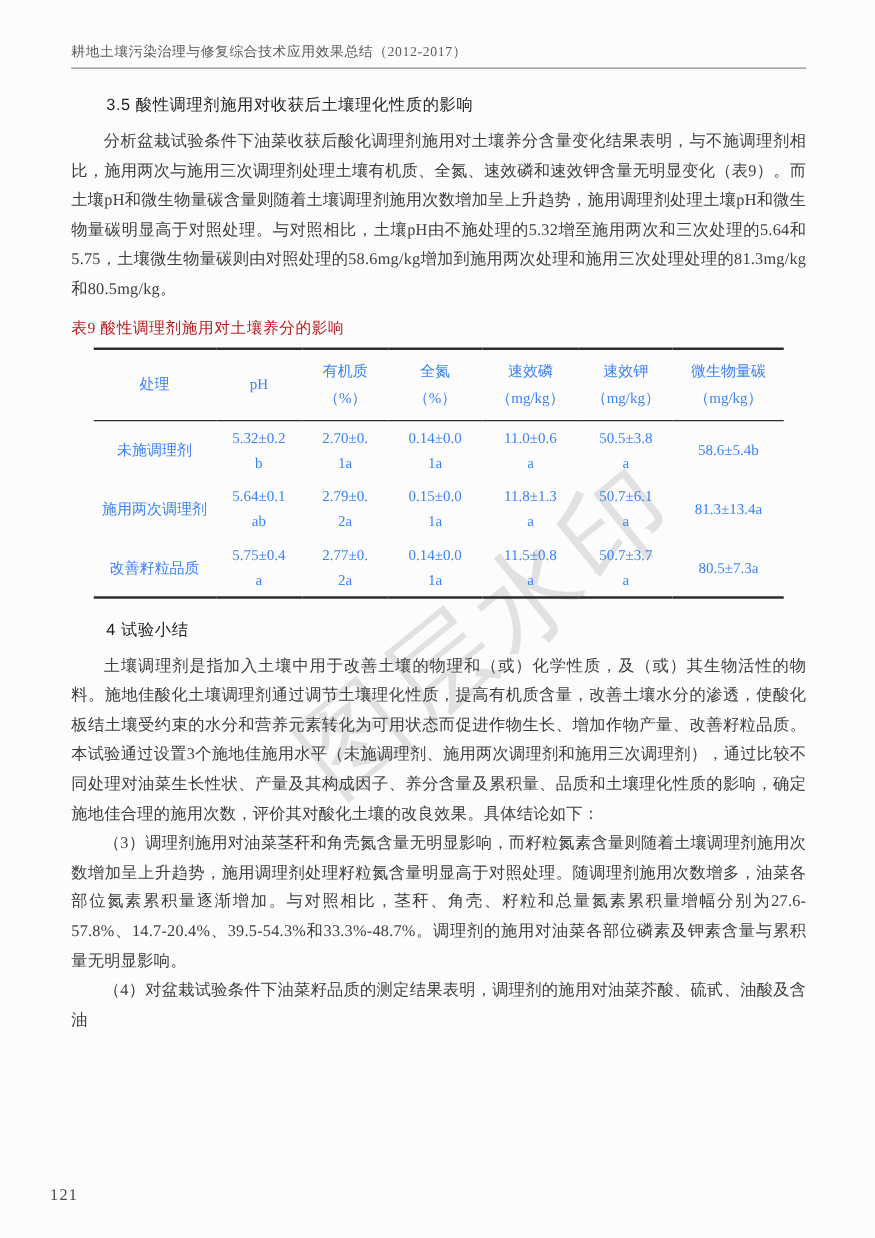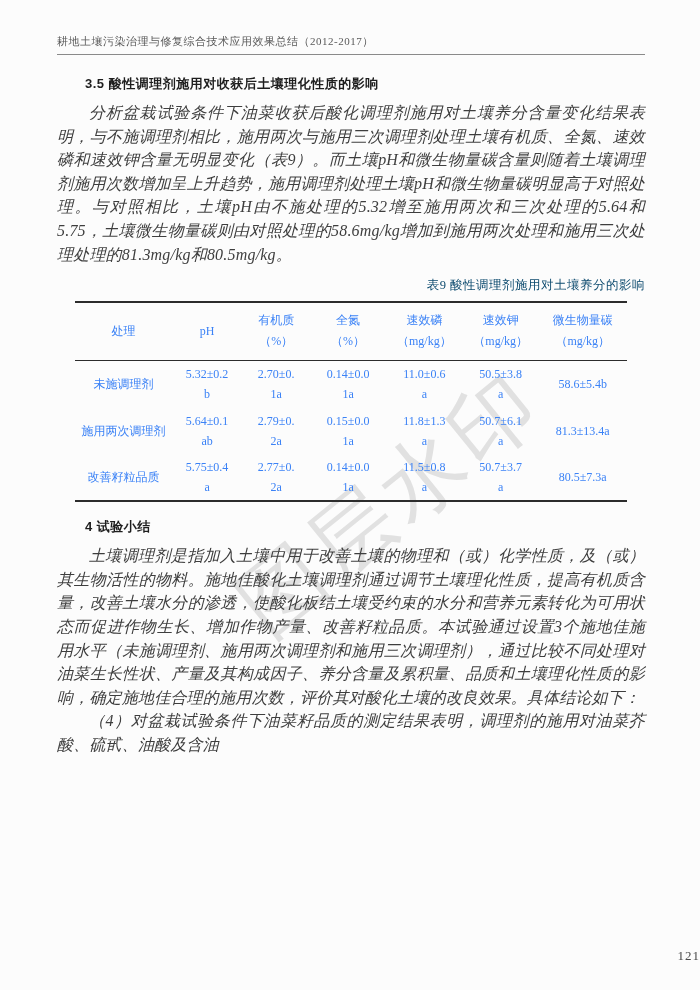--- a/index.html
+++ b/index.html
@@ -17,44 +17,43 @@
     text-align:left;
     font-size:11px;
     color:#5a5a5a;
     letter-spacing:0.5px;
     padding-bottom:5px;
     border-bottom:1px solid #8a8a8a;
   }
 
   .sec-heading {
     font-family:"Liberation Sans","DejaVu Sans",sans-serif;
-    font-weight:700;
+    font-weight:400;
     font-size:13px;
     color:#1e1e1e;
     margin:20px 0 0 28px;
     letter-spacing:0.5px;
   }
   .sec4-heading { margin-top:16px; }
 
   .para {
     margin-top:8px;
-    font-size:16px;
+    font-size:13px;
     line-height:23.6px;
     text-align:justify;
     text-indent:2em;
     color:#3e3e3e;
     letter-spacing:0.2px;
-    font-style:italic;
   }
   .concl { margin-top:0; }
 
   .table-title {
-    text-align:right;
+    text-align:left;
     font-size:12.5px;
-    color:#0c4a6e;
+    color:#b91c1c;
     margin:11px 0 7px 0;
     letter-spacing:0.5px;
   }
   table.data {
     width:94%;
     margin:0 auto;
     border-collapse:collapse;
     border-top:2.2px solid #2c2c2c;
     border-bottom:2.2px solid #2c2c2c;
     font-size:12px;
@@ -98,25 +97,26 @@
     white-space:nowrap;
     z-index:1;
     pointer-events:none;
     font-family:"Liberation Serif","DejaVu Serif",serif;
   }
 
   .page-number {
     position:absolute;
     left:0; right:0;
     bottom:26px;
-    text-align:right;
+    text-align:left;
     font-size:13px;
     color:#4a4a4a;
     letter-spacing:1px;
     z-index:2;
+    padding-left:40px;
   }
 </style>
 </head>
 <body>
 
 <div class="watermark">图层水印</div>
 
 <div class="page">
 
   <div class="running-head">耕地土壤污染治理与修复综合技术应用效果总结（2012-2017）</div>
@@ -239,17 +239,18 @@
             <div>a</div>
           </td>
         <td>80.5±7.3a</td>
       </tr>
     </tbody>
   </table>
 
   <div class="sec-heading sec4-heading">4 试验小结</div>
 
   <p class="para">土壤调理剂是指加入土壤中用于改善土壤的物理和（或）化学性质，及（或）其生物活性的物料。施地佳酸化土壤调理剂通过调节土壤理化性质，提高有机质含量，改善土壤水分的渗透，使酸化板结土壤受约束的水分和营养元素转化为可用状态而促进作物生长、增加作物产量、改善籽粒品质。本试验通过设置3个施地佳施用水平（未施调理剂、施用两次调理剂和施用三次调理剂），通过比较不同处理对油菜生长性状、产量及其构成因子、养分含量及累积量、品质和土壤理化性质的影响，确定施地佳合理的施用次数，评价其对酸化土壤的改良效果。具体结论如下：</p>
+  <p class="para concl">（3）调理剂施用对油菜茎秆和角壳氮含量无明显影响，而籽粒氮素含量则随着土壤调理剂施用次数增加呈上升趋势，施用调理剂处理籽粒氮含量明显高于对照处理。随调理剂施用次数增多，油菜各部位氮素累积量逐渐增加。与对照相比，茎秆、角壳、籽粒和总量氮素累积量增幅分别为27.6-57.8%、14.7-20.4%、39.5-54.3%和33.3%-48.7%。调理剂的施用对油菜各部位磷素及钾素含量与累积量无明显影响。</p>
   <p class="para concl">（4）对盆栽试验条件下油菜籽品质的测定结果表明，调理剂的施用对油菜芥酸、硫甙、油酸及含油</p>
 
 </div>
 
 <div class="page-number">121</div>
 
 </body></html>

